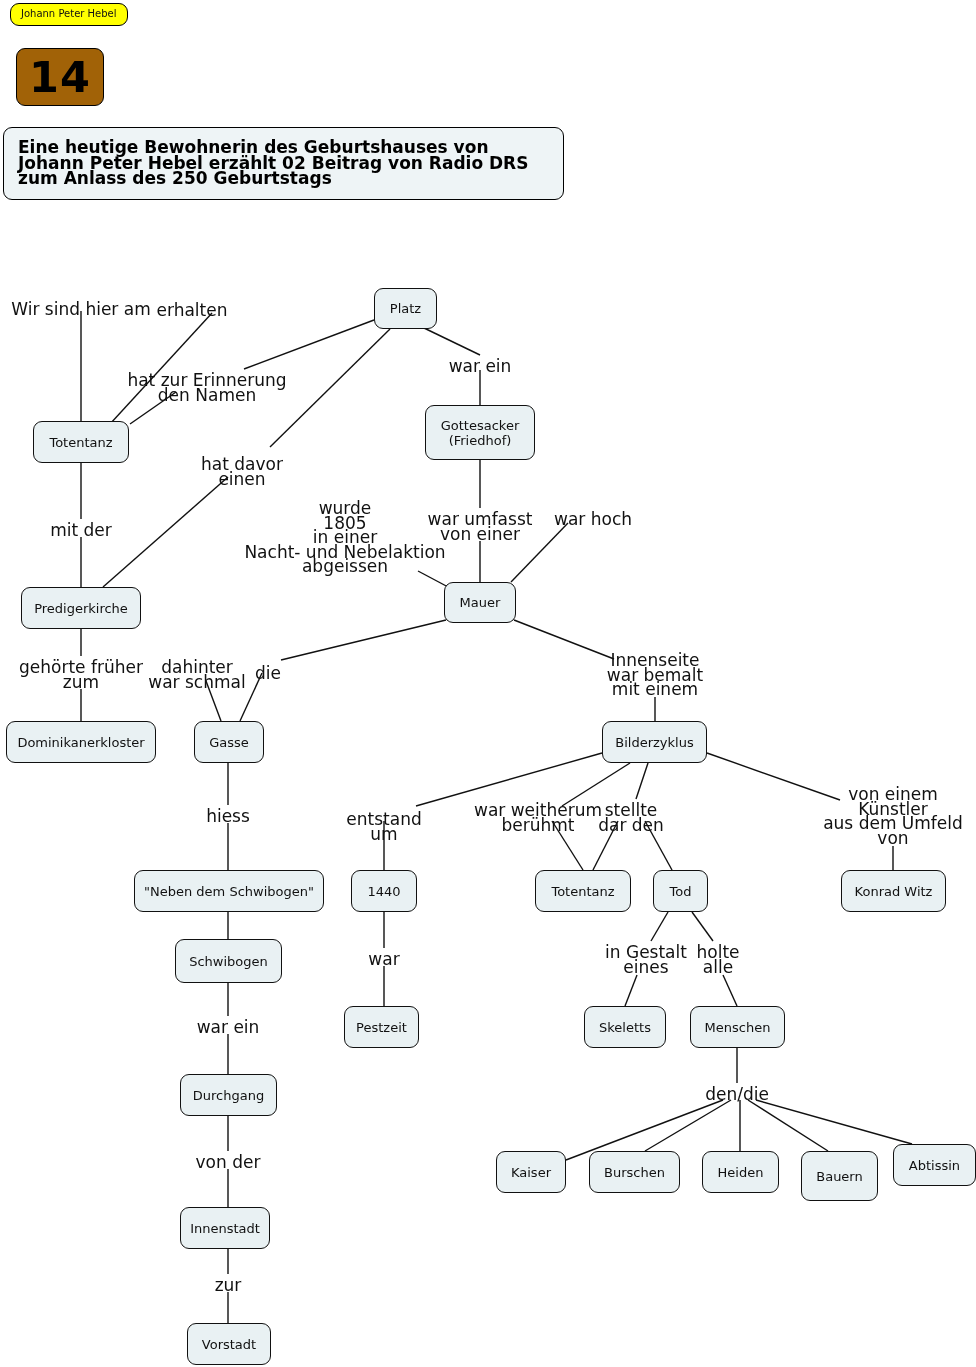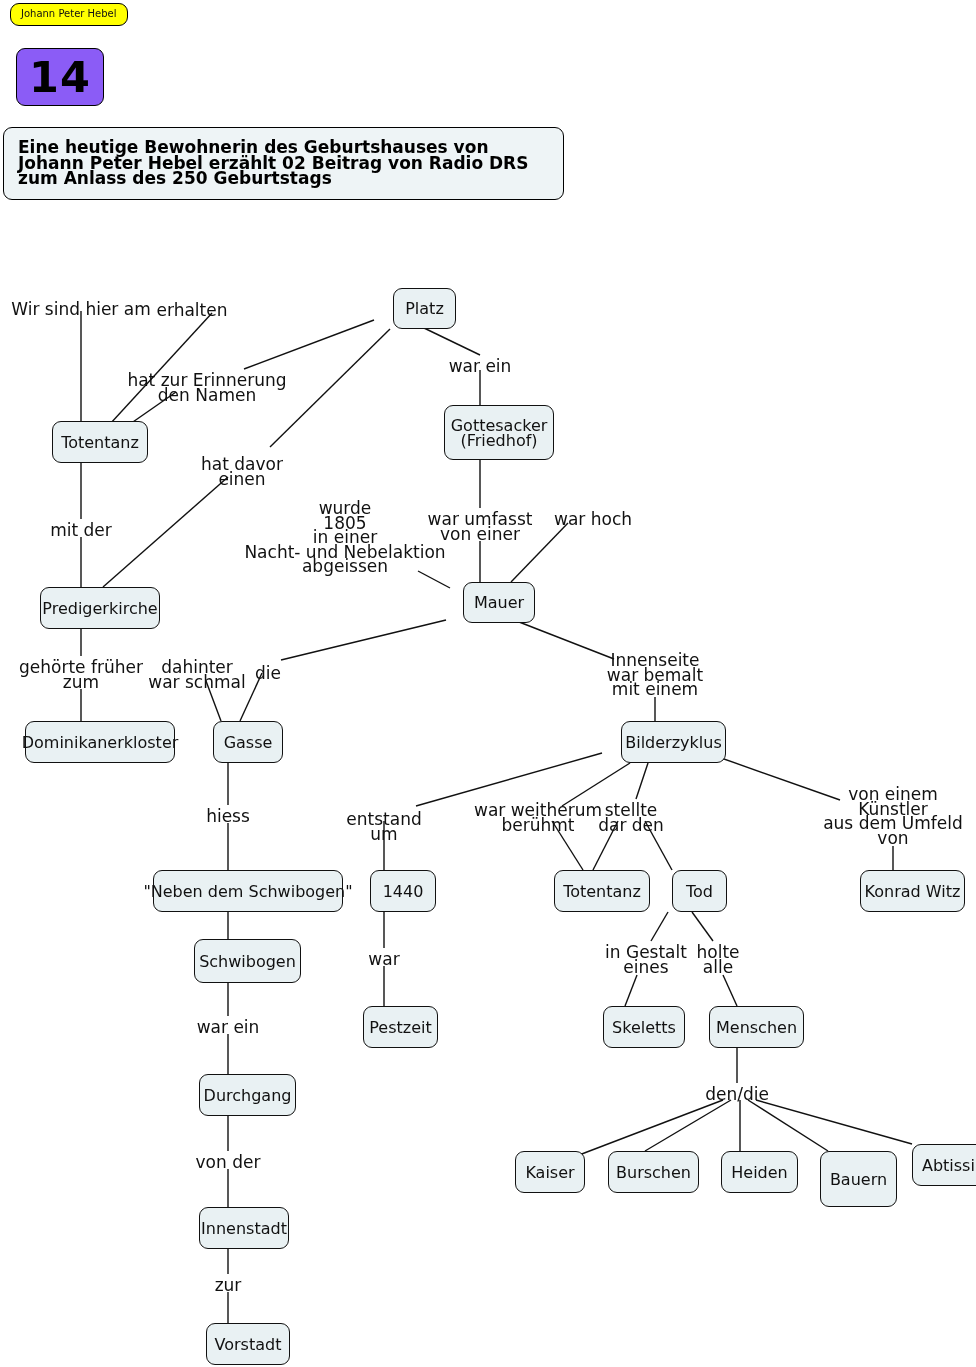--- a/index.html
+++ b/index.html
@@ -26,21 +26,21 @@
     padding:3px 10px 4px 10px;
     font-size:10px;
     line-height:14px;
     color:#111;
     white-space:nowrap;
   }
   .bignum{
     position:absolute;
     left:16px; top:48px;
     width:86px; height:56px;
-    background:#8b5cf6;
+    background:#a16207;
     border:1.7px solid #000000;
     border-radius:9px;
     display:flex;align-items:center;justify-content:center;
     font-size:43px;
     font-weight:bold;
     letter-spacing:1px;
     color:#000;
   }
   .titlebox{
     position:absolute;
@@ -72,26 +72,25 @@
   .node{
     position:absolute;
     background:#e9f1f3;
     border:1.5px solid #111111;
     border-radius:9px;
     box-sizing:border-box;
     display:flex;
     align-items:center;
     justify-content:center;
     text-align:center;
-    font-size:16px;
+    font-size:13px;
     line-height:15px;
     color:#111;
     padding:2px 6px;
     white-space:pre;
-    margin-left:19px;
   }
   .linklabel{
     position:absolute;
     font-size:17px;
     line-height:14.6px;
     color:#111;
     text-align:center;
     white-space:pre;
     transform:translateX(-50%);
     background:transparent;
@@ -179,21 +178,21 @@
         <div class="node" style="left: 841px; top: 870px; width: 105px; height: 42px;">Konrad Witz</div>
         <div class="node" style="left: 175px; top: 939px; width: 107px; height: 44px;">Schwibogen</div>
         <div class="node" style="left: 344px; top: 1006px; width: 75px; height: 42px;">Pestzeit</div>
         <div class="node" style="left: 584px; top: 1006px; width: 82px; height: 42px;">Skeletts</div>
         <div class="node" style="left: 690px; top: 1006px; width: 95px; height: 42px;">Menschen</div>
         <div class="node" style="left: 180px; top: 1074px; width: 97px; height: 42px;">Durchgang</div>
         <div class="node" style="left: 180px; top: 1207px; width: 90px; height: 42px;">Innenstadt</div>
         <div class="node" style="left: 496px; top: 1151px; width: 70px; height: 42px;">Kaiser</div>
         <div class="node" style="left: 589px; top: 1151px; width: 91px; height: 42px;">Burschen</div>
         <div class="node" style="left: 702px; top: 1151px; width: 77px; height: 42px;">Heiden</div>
-        <div class="node" style="left: 801px; top: 1151px; width: 77px; height: 56px;">Bauern</div>
+        <div class="node" style="left: 801px; top: 1151px; width: 77px; height: 50px;">Bauern</div>
         <div class="node" style="left: 893px; top: 1144px; width: 83px; height: 42px;">Abtissin</div>
         <div class="node" style="left: 187px; top: 1323px; width: 84px; height: 42px;">Vorstadt</div>
       </div>
     <div id="labellayer">
         <div class="linklabel" style="left: 81px; top: 302px;">Wir sind hier am</div>
         <div class="linklabel" style="left: 192px; top: 303px;">erhalten</div>
         <div class="linklabel" style="left: 207px; top: 373px;">hat zur Erinnerung
 den Namen</div>
         <div class="linklabel" style="left: 480px; top: 359px;">war ein</div>
         <div class="linklabel" style="left: 242px; top: 457px;">hat davor

